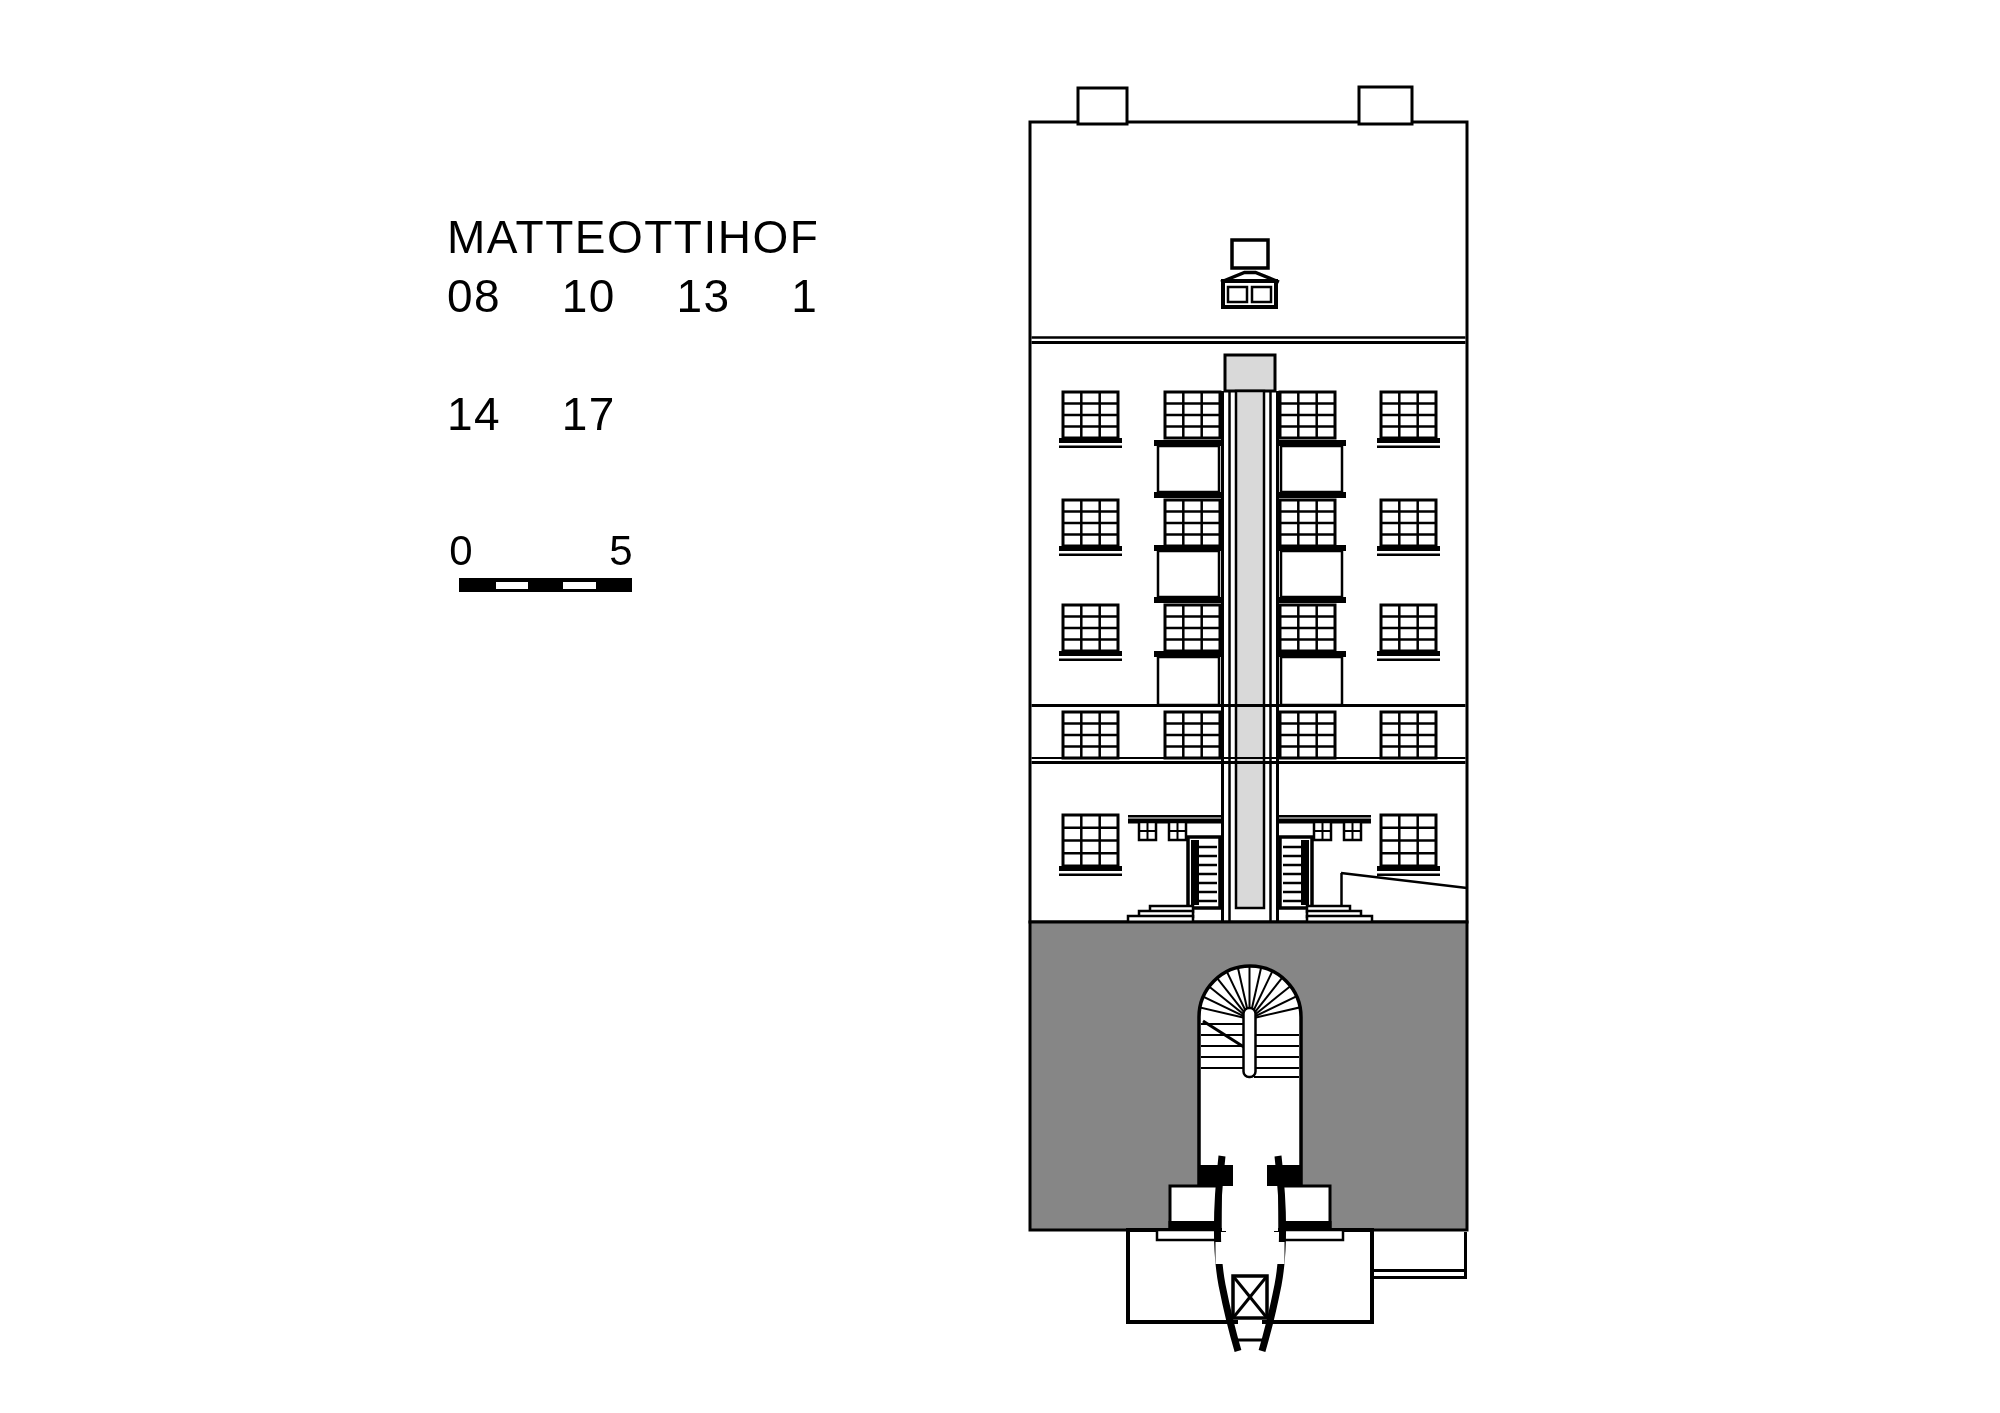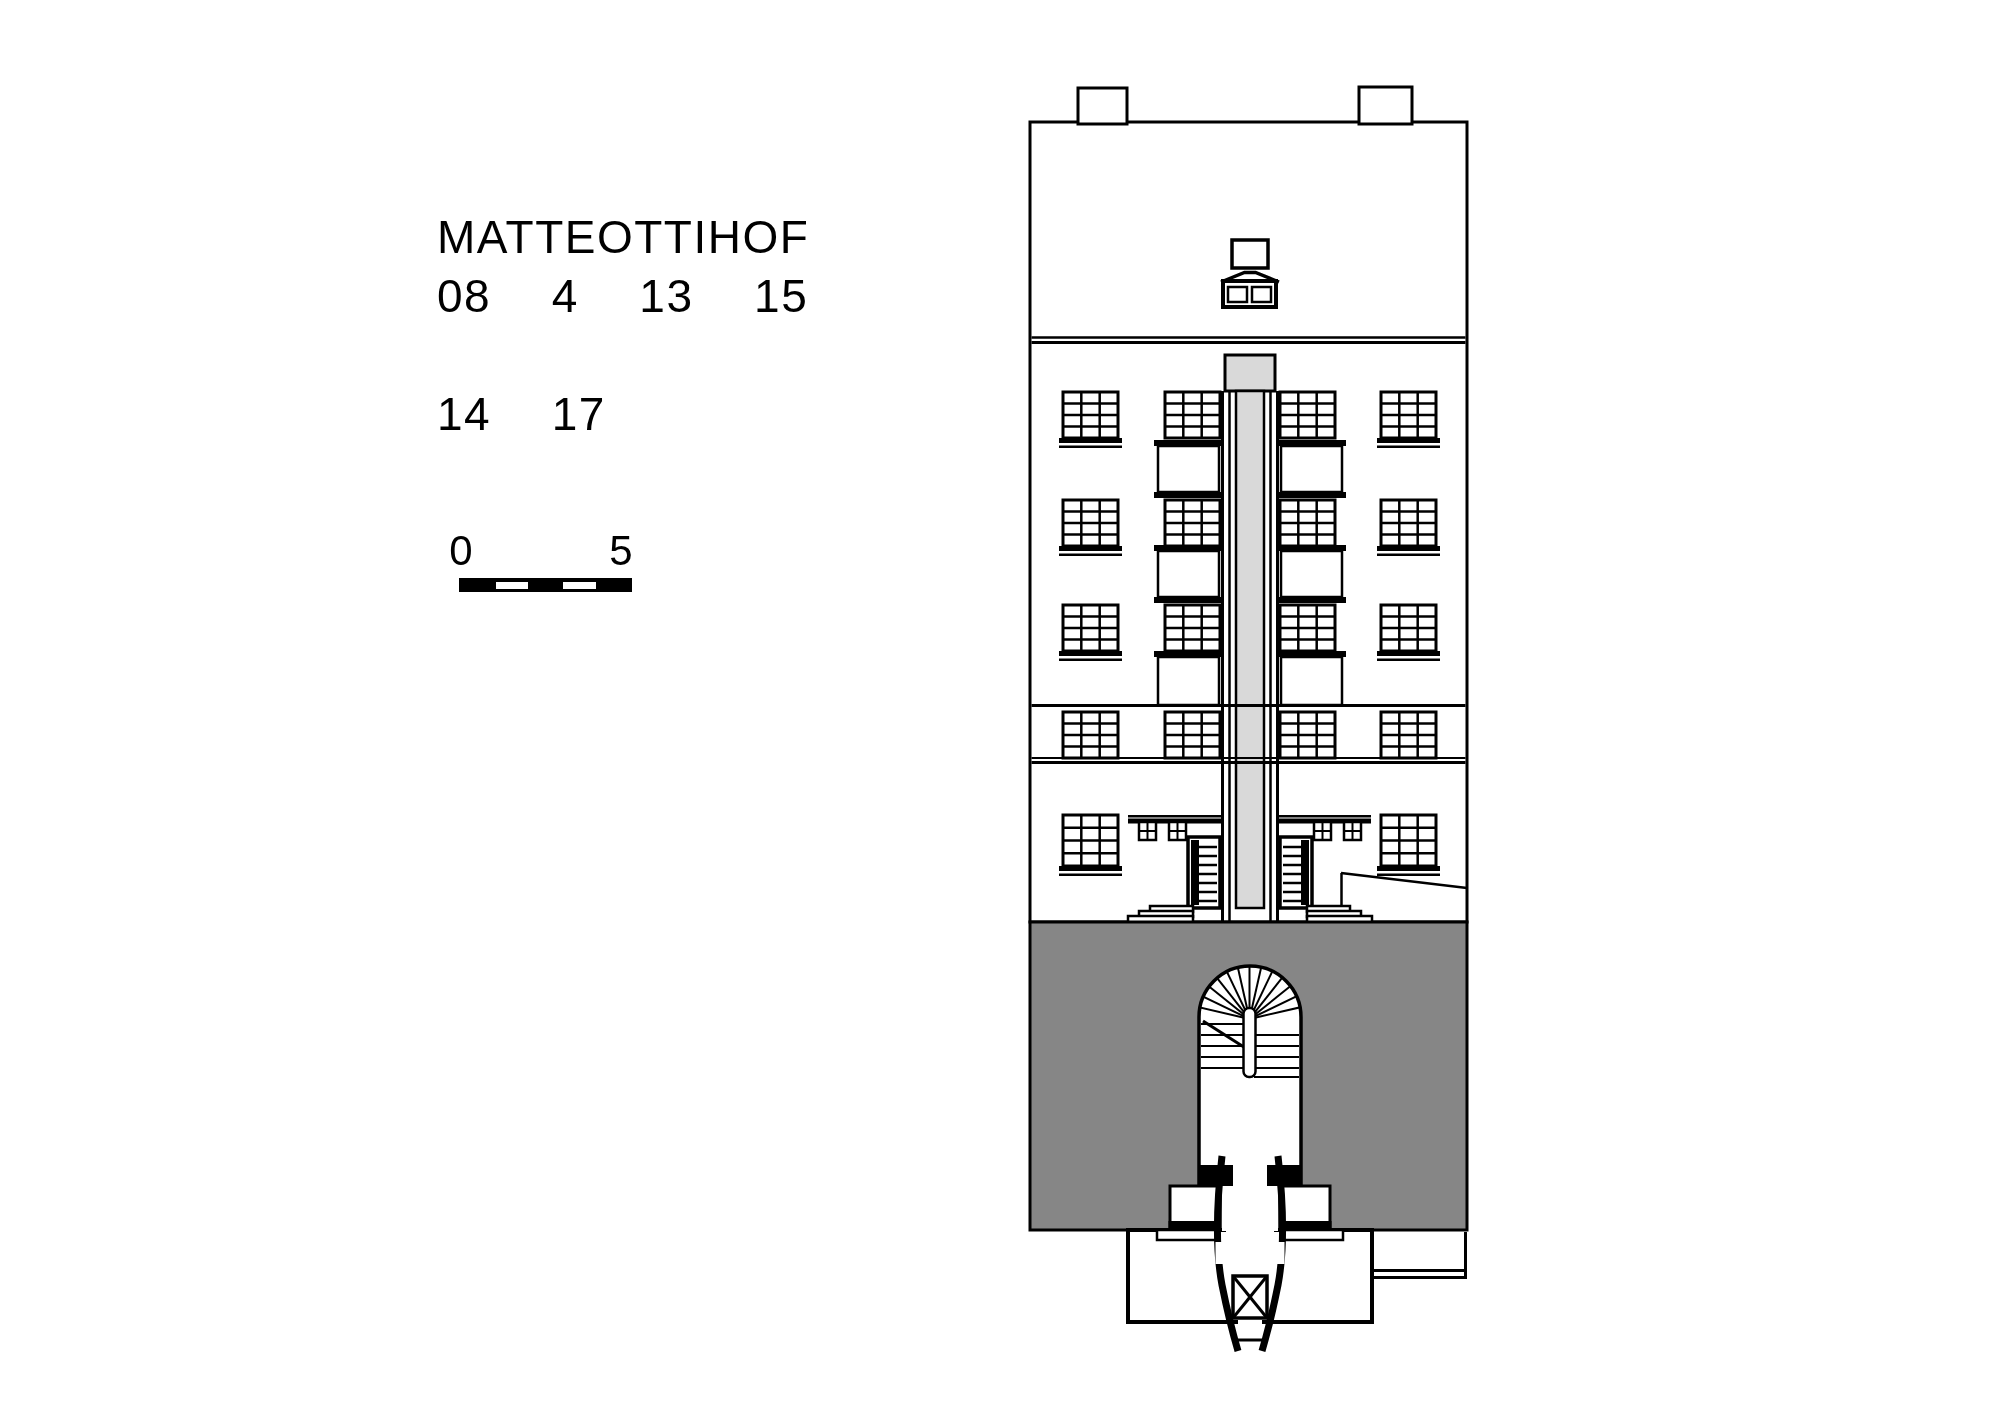--- a/index.html
+++ b/index.html
@@ -1,38 +1,38 @@
 <!DOCTYPE html>
 <html><head>
 <meta charset="utf-8">
 <style>
   html,body{margin:0;padding:0;background:#fff;}
   #canvas{
     position:relative;width:2000px;height:1413px;background:#ffffff;
     font-family:"Liberation Sans",sans-serif;color:#000;overflow:hidden;
   }
   .tline{
-    position:absolute;left:437px;font-size:46px;line-height:46px;
+    position:absolute;left:447px;font-size:46px;line-height:46px;
     letter-spacing:1.5px;word-spacing:16px;white-space:pre;color:#000;
   }
   .slabel{
     position:absolute;width:30px;font-size:42px;line-height:42px;
     text-align:center;color:#000;
   }
   #scalebar{position:absolute;left:459px;top:578px;width:173px;height:14px;background:#000;}
   #scalebar .dash{position:absolute;top:3.5px;height:7px;background:#fff;}
   #drawing-svg{position:absolute;left:0;top:0;}
 </style>
 </head>
 <body>
 
 <div id="canvas">
 
   <div class="tline" style="top:214px">MATTEOTTIHOF</div>
-  <div class="tline" style="top:273px">08  4  13  15</div>
+  <div class="tline" style="top:273px">08  10  13  1</div>
   <div class="tline" style="top:391px">14  17</div>
 
   <div class="slabel" style="left:446px;top:530px">0</div>
   <div class="slabel" style="left:606px;top:530px">5</div>
   <div id="scalebar">
     <div class="dash" style="left:37px;width:32px"></div>
     <div class="dash" style="left:104px;width:33px"></div>
   </div>
 
   <svg id="drawing-svg" width="2000" height="1413" viewBox="0 0 2000 1413">

